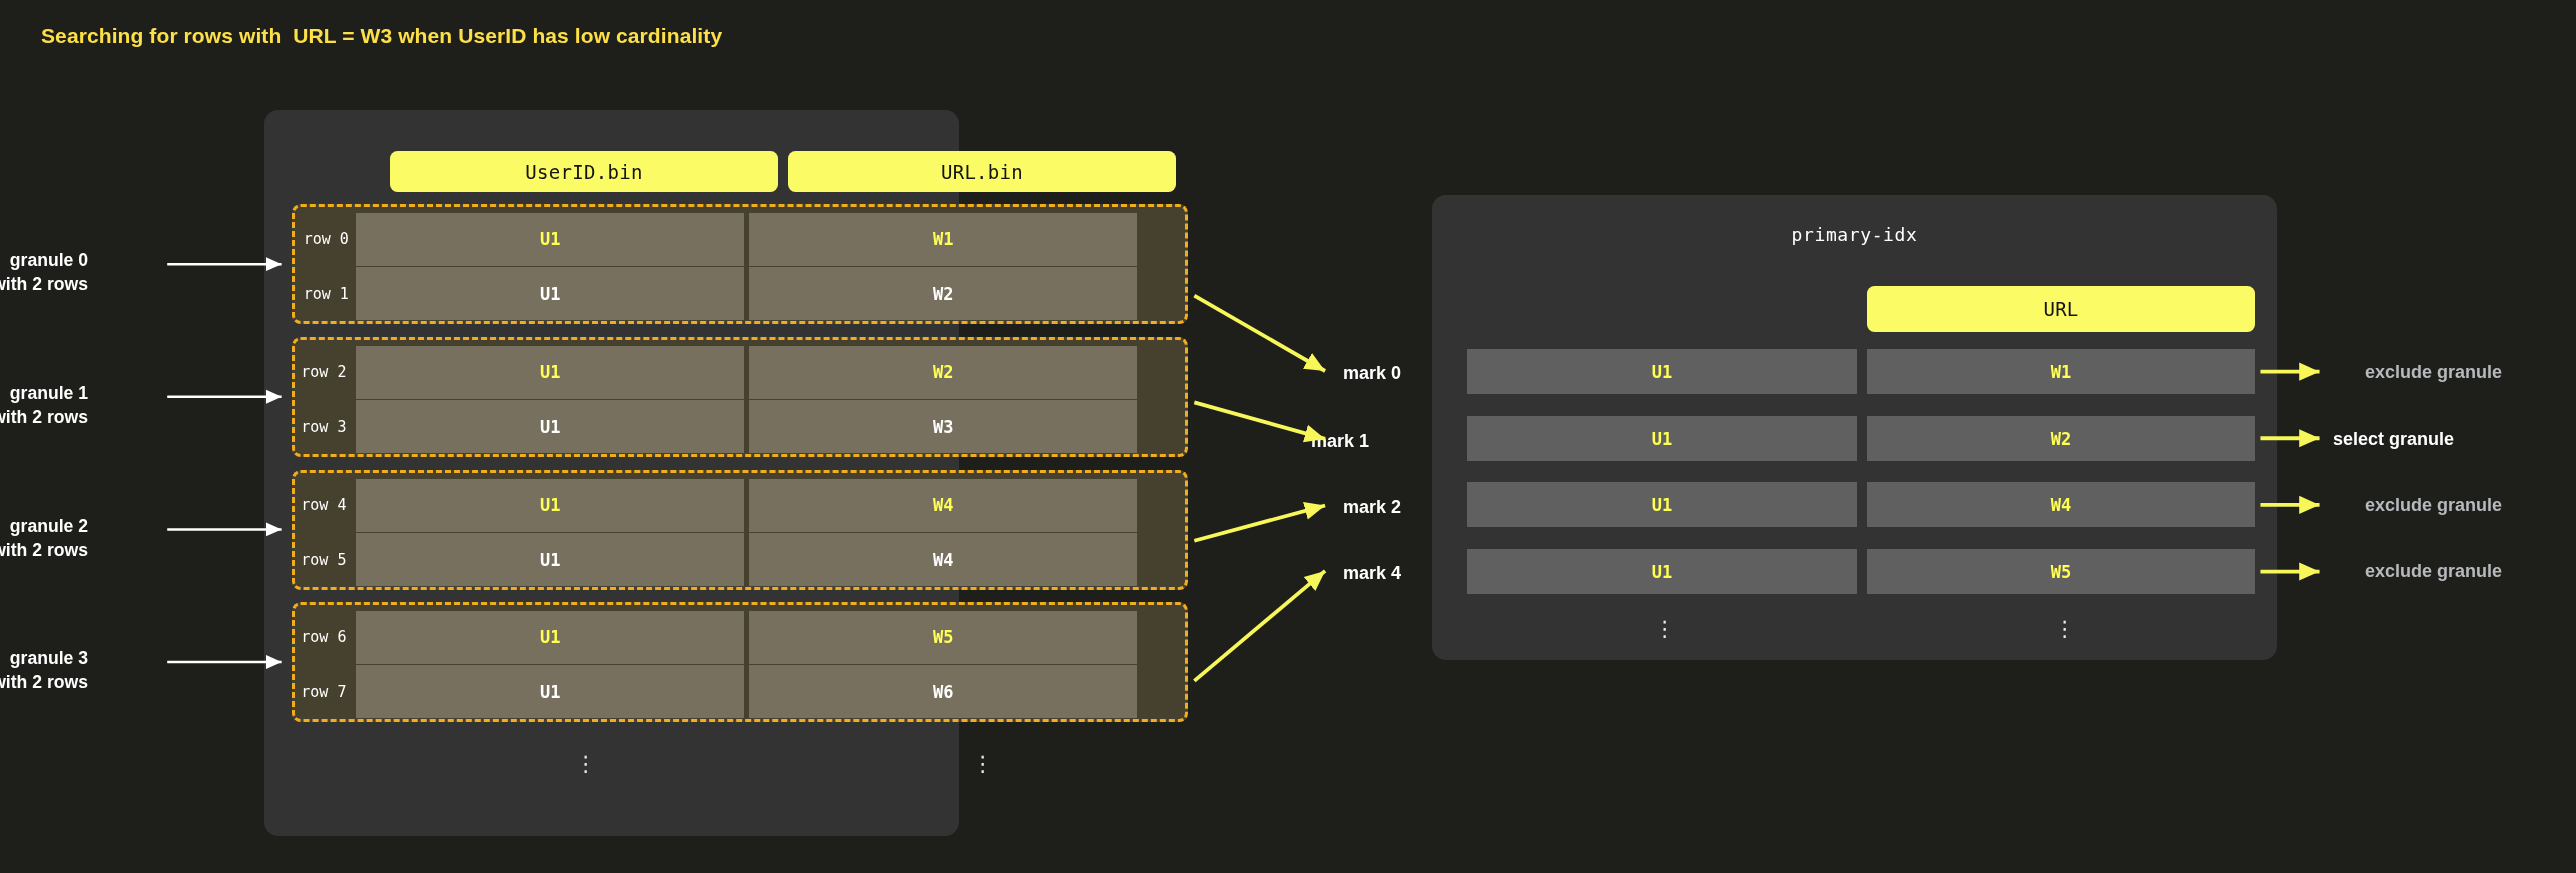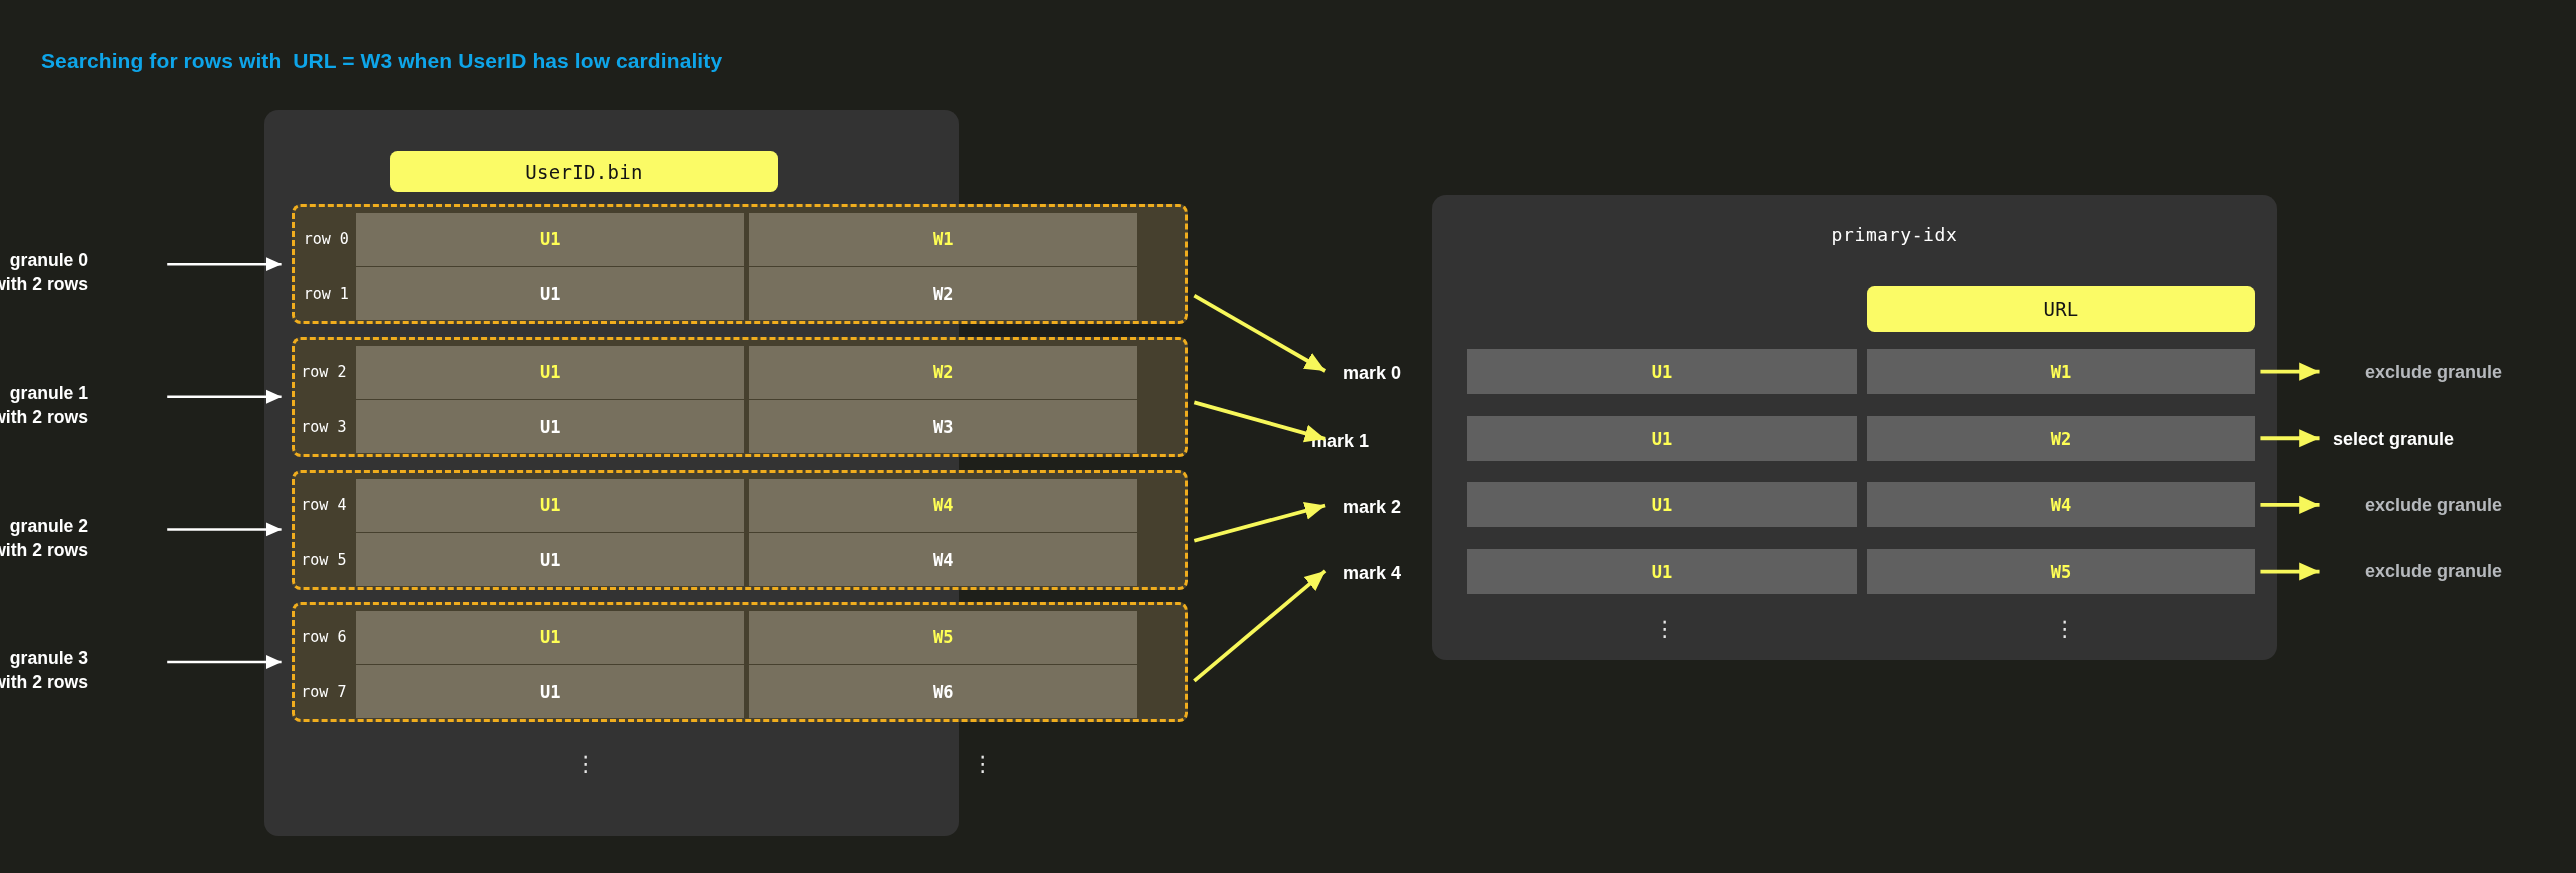--- a/index.html
+++ b/index.html
@@ -7,37 +7,37 @@
     width:2576px;height:874px;
     background:#1e1f1a;
     font-family:"Liberation Sans", sans-serif;
     overflow:hidden;
     position:relative;
   }
   .stage{position:absolute;left:0;top:0;width:2576px;height:874px;}
 
   
   #title{
-    position:absolute;left:41px;top:49px;
-    font-size:21px;font-weight:bold;color:#0ea5e9;
+    position:absolute;left:41px;top:24px;
+    font-size:21px;font-weight:bold;color:#fde047;
     letter-spacing:0.1px;white-space:pre;
   }
 
   
   .panel{
     position:absolute;background:#333333;border-radius:14px;
   }
   #data-panel{left:264px;top:110px;width:695px;height:726px;}
   #idx-panel{left:1432px;top:195px;width:845px;height:465px;}
 
   #idx-title{
     position:absolute;left:0;top:29px;width:100%;
     text-align:center;color:#ffffff;
     font-family:"DejaVu Sans Mono","Liberation Mono",monospace;
-    font-size:18px;letter-spacing:0.6px;padding-left:40px;
+    font-size:18px;letter-spacing:0.6px;
   }
 
   
   .colhead{
     position:absolute;background:#fbfb66;border-radius:7.5px;
     display:flex;align-items:center;justify-content:center;
     color:#141414;
     font-family:"DejaVu Sans Mono","Liberation Mono",monospace;
     font-size:19px;letter-spacing:0.3px;
   }
@@ -146,20 +146,21 @@
 </head>
 <body>
 
 <div class="stage">
 
   <div id="title">Searching for rows with  URL = W3 when UserID has low cardinality</div>
 
   <div class="panel" id="data-panel"></div>
 
   <div class="colhead" id="head-userid-bin">UserID.bin</div>
+  <div class="colhead" id="head-url-bin">URL.bin</div>
 
   <div class="granule" id="granule-0">
     <div class="rowline a">
       <div class="rowlabel">row 0</div>
       <div class="cell userid hi">U1</div>
       <div class="cell url hi">W1</div>
     </div>
     <div class="rowline b">
       <div class="rowlabel">row 1</div>
       <div class="cell userid lo">U1</div>

